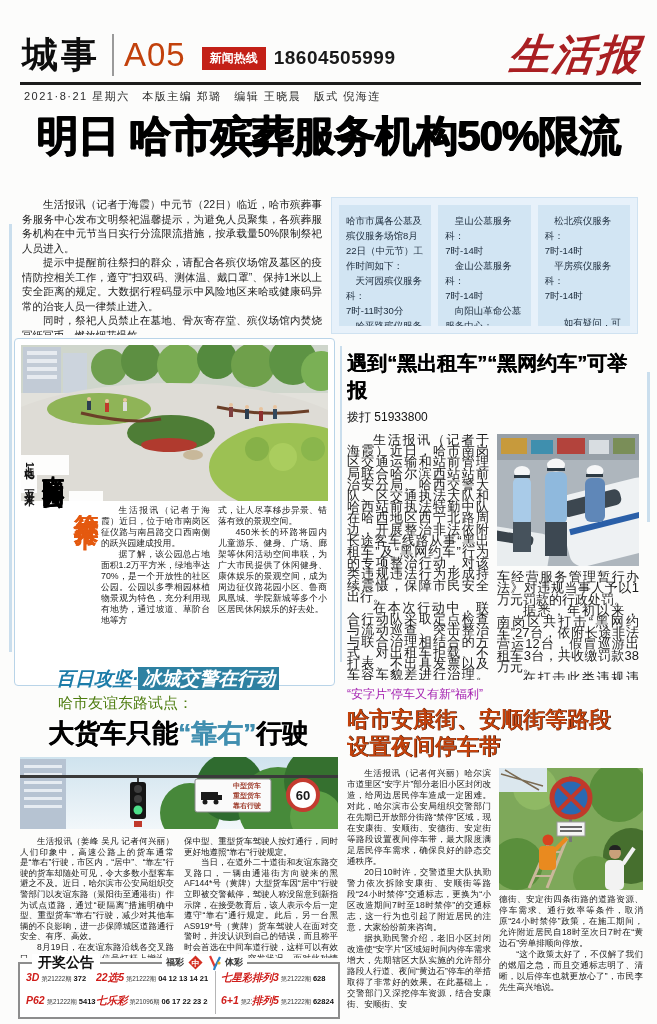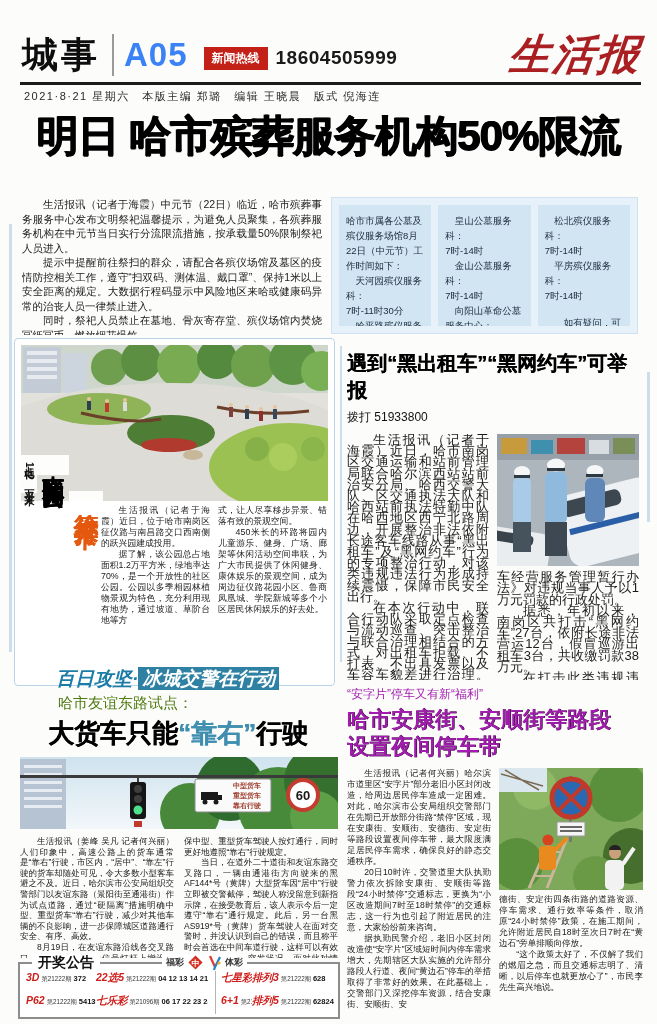--- a/index.html
+++ b/index.html
@@ -2,21 +2,21 @@
 <html><head>
 <meta charset="utf-8">
 <style>
   html,body{margin:0;padding:0;background:#eceae6;}
   .page{position:relative;width:657px;height:1024px;margin:0 auto;background:#fcfcfb;
         overflow:hidden;font-family:"Liberation Sans",sans-serif;color:#1a1a1a;}
   
   .masthead{position:absolute;top:30px;left:22px;right:16px;height:50px;display:flex;align-items:center;}
   .m-section{font-family:"DejaVu Serif",serif;font-weight:bold;font-size:36px;color:#0d0d0d;letter-spacing:3px;}
   .m-sep{width:2px;height:42px;background:#9a9a9a;margin:0 10px 0 12px;}
-  .m-page{color:#3b82f6;font-size:33px;font-weight:700;letter-spacing:1px;}
+  .m-page{color:#c2410c;font-size:33px;font-weight:400;letter-spacing:1px;}
   .m-hot{background:#c32017;color:#fff;font-size:12px;font-weight:bold;padding:3px 8px;margin:6px 8px 0 16px;}
   .m-phone{font-size:19px;font-weight:bold;margin-top:6px;letter-spacing:.5px;text-align:center;}
   .m-logo{margin-left:auto;font-family:"DejaVu Serif",serif;font-style:italic;font-weight:bold;
           font-size:42px;color:#a91f22;transform:skewX(-6deg);letter-spacing:2px;}
   .m-rule{position:absolute;top:82px;left:20px;right:16px;height:3px;background:#1c1c1c;}
   .m-date{position:absolute;top:89px;left:24px;font-size:11px;color:#2a2a2a;letter-spacing:1.5px;}
   
   .lead-headline{position:absolute;top:108px;left:12px;width:633px;text-align:center;font-size:42px;
                  font-weight:900;letter-spacing:-1px;color:#000;
                  text-shadow:.7px 0 0 #000,-.7px 0 0 #000,0 .5px 0 #000;}
@@ -67,21 +67,21 @@
   .truck-title{font-size:26px;font-weight:900;margin-left:28px;margin-top:3px;color:#000;
                text-shadow:.6px 0 0 #000;}
   .truck-title .accent{color:#418fb0;text-shadow:.6px 0 0 #418fb0;margin-top:36px;}
   .truck-photo{width:318px;height:72px;margin-top:6px;display:block;}
   .truck .cols{margin-top:7px;gap:10px;}
   .kcol{flex:1;font-size:8.5px;line-height:10.6px;text-align:justify;overflow:hidden;}
   .kcol p{margin:0;text-indent:2em;}
   
   .parking{position:absolute;left:347px;top:686px;width:296px;height:332px;overflow:hidden;}
   .p-kicker{font-size:12px;color:#a21caf;}
-  .p-title{font-size:22px;font-weight:900;line-height:27px;margin-top:3px;color:#a21caf;text-shadow:.5px 0 0 #000;}
+  .p-title{font-size:22px;font-weight:900;line-height:27px;margin-top:3px;color:#c2410c;text-shadow:.5px 0 0 #000;}
   .parking .cols{margin-top:8px;}
   .pcol{width:144px;font-size:8.6px;line-height:11px;text-align:justify;overflow:hidden;}
   .pcol p{margin:0;text-indent:2em;}
   .parking-photo{width:144px;height:122px;margin-bottom:4px;display:block;}
   
   .lotto{position:absolute;left:18px;top:962px;width:322px;height:57px;border:2px solid #8d8d8d;
          box-sizing:border-box;background:#fff;text-decoration:underline;}
   .lotto-title{position:absolute;top:-10px;left:12px;background:#fff;padding:0 6px;font-weight:900;
                font-size:14px;color:#111;}
   .lotto-logos{position:absolute;top:-10px;left:142px;background:#fff;padding:0 4px;display:flex;

